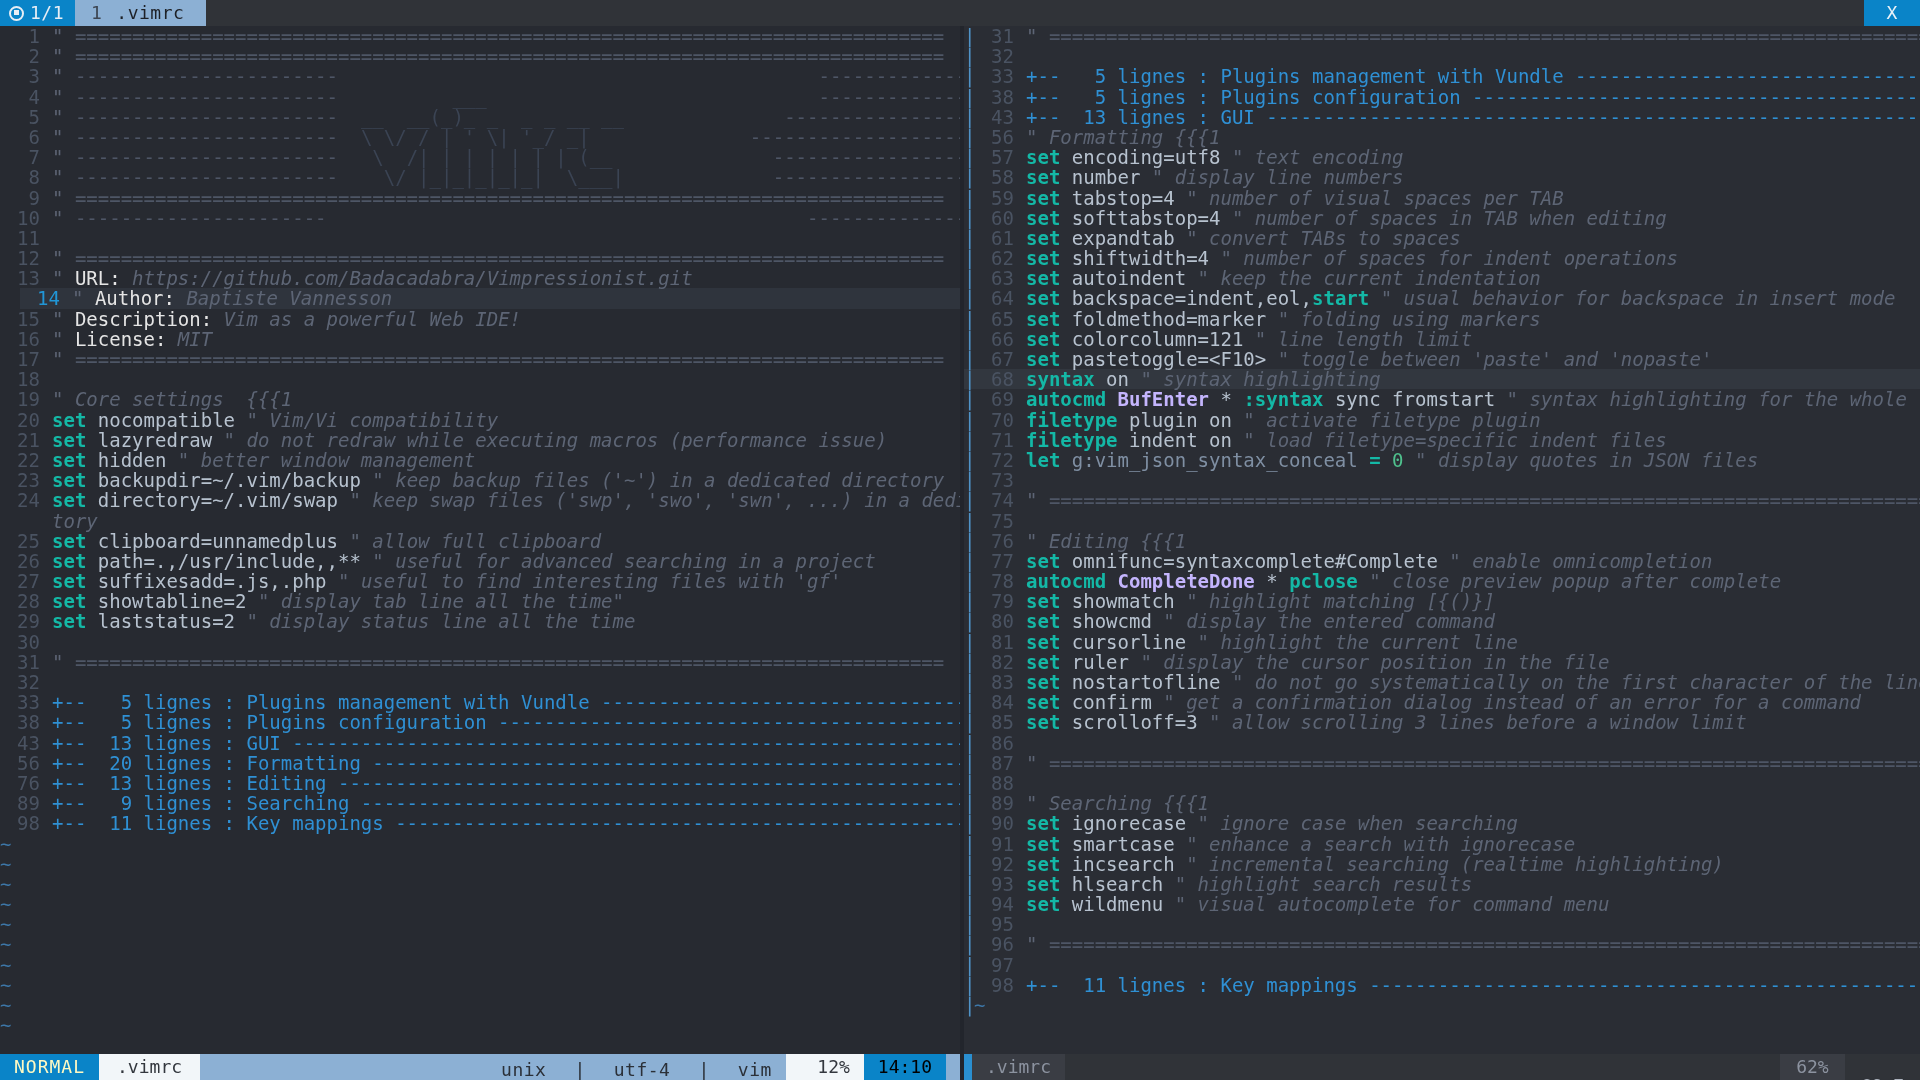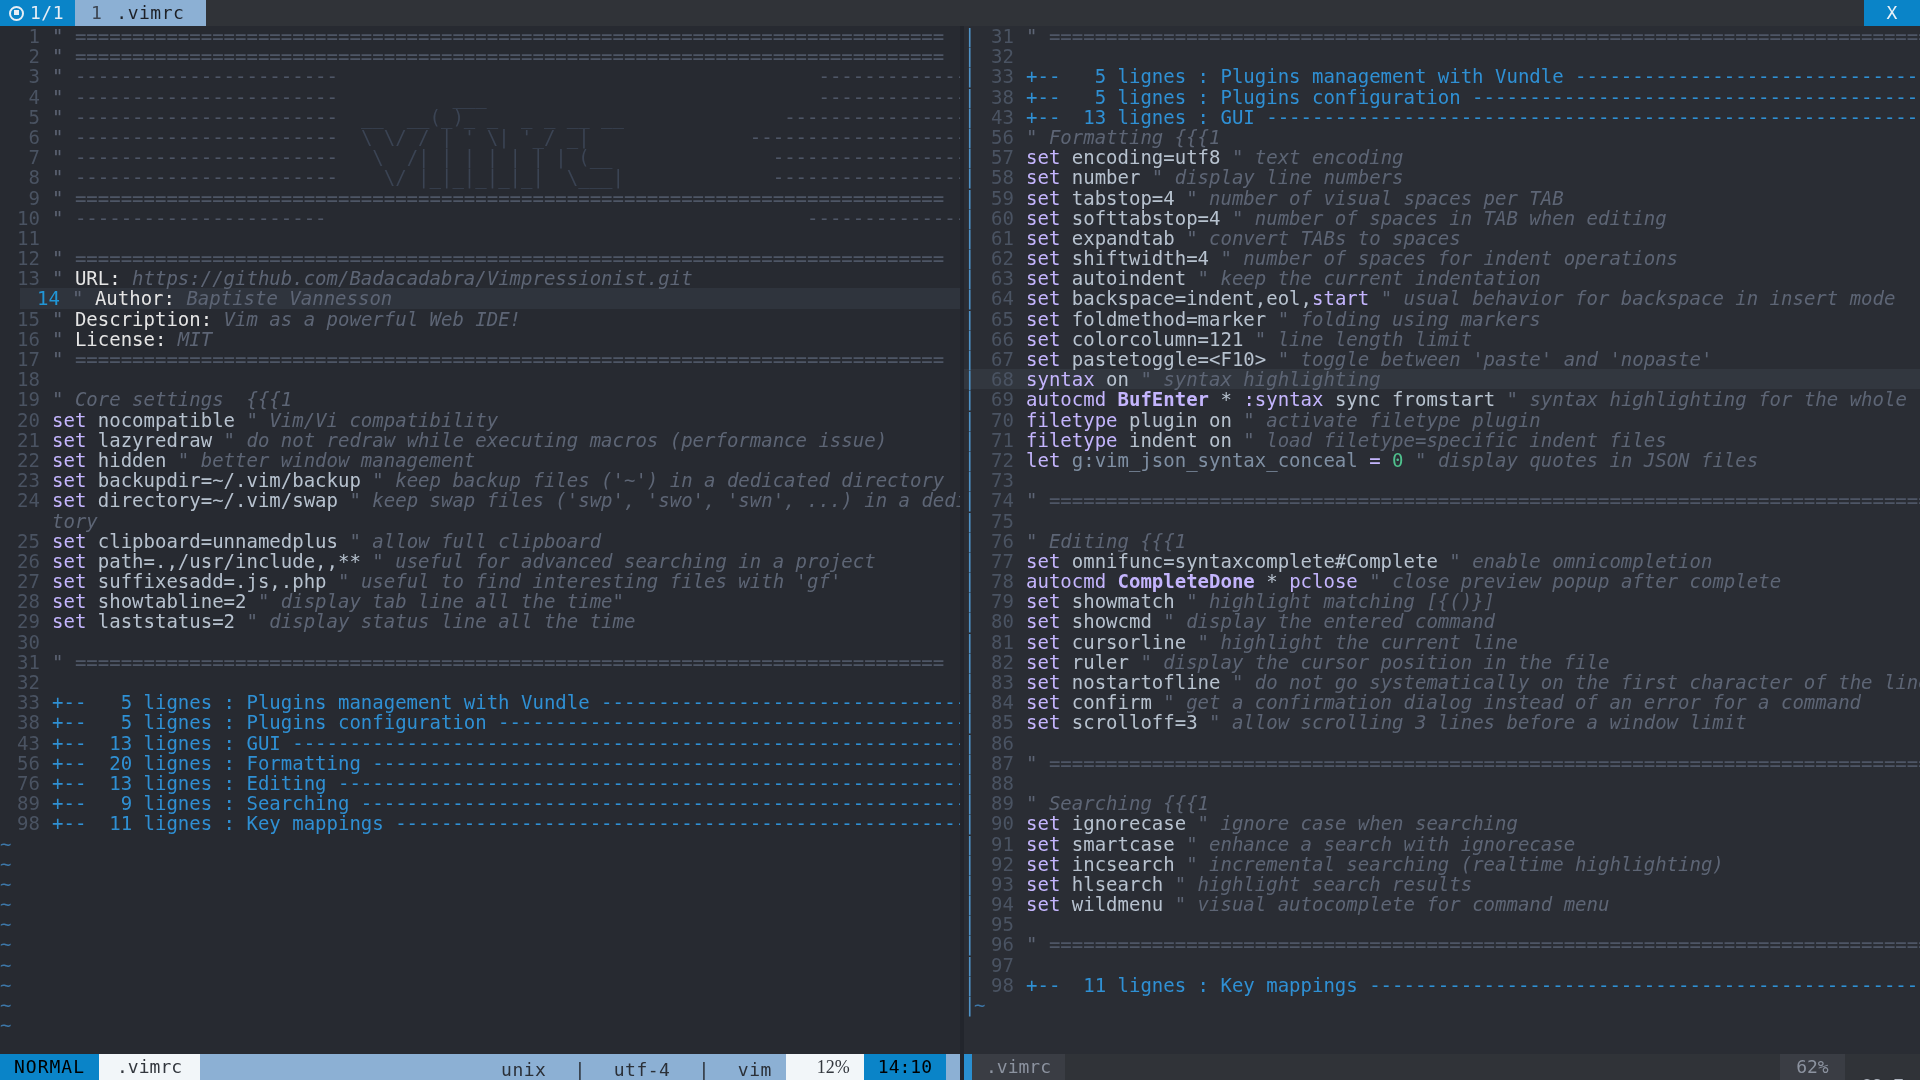--- a/index.html
+++ b/index.html
@@ -128,21 +128,21 @@
     color: #4a5362;
     padding-right: 12px;
     box-sizing: content-box;
   }
   .lnum.cur { color: #2196d6; }
   .content { flex: 1 1 auto; }
 
   
   .c-comment  { color: #5d6575; font-style: italic; }
   .c-rule     { color: #4e5666; }
-  .c-kw       { color: #c4b5fd; font-weight: normal; }
+  .c-kw       { color: #14b8a6; font-weight: bold; }
   .c-opt      { color: #b7c2cf; }
   .c-ident    { color: #7f8fa3; }
   .c-fold     { color: #2f90d4; }
   .c-green    { color: #4fc08d; }
   .c-label    { color: #e5e5e5; }
   .c-art      { color: #3b4454; }
   .c-special  { color: #c4b5fd; font-weight: bold; }
   .c-star     { color: #b7c2cf; }
   .tilde      { color: #3d77a8; }
 
@@ -161,21 +161,21 @@
     flex: 0 0 26px;
     display: flex;
     background: #22252c;
     font-size: 18px;
   }
   .sl-left  { width: 960px; flex: 0 0 960px; display: flex; background: #8cb0d4; }
   .sl-right { flex: 1 1 auto; display: flex; background: #303338; margin-left: 4px;}
 
   .sl-mode {
     background: #0a84c8;
-    color: #000000;
+    color: #fef9c3;
     padding: 7px 14px;
     display: flex; align-items: center;
     letter-spacing: 1px;
   }
   .sl-file {
     background: #f2f6f9;
     color: #33373e;
     padding: 0 18px;
     display: flex; align-items: center;
   }
@@ -187,21 +187,20 @@
     display: flex; align-items: center;
     letter-spacing: 0.5px;
   }
   .sl-pct {
     background: #f2f6f9;
     color: #33373e;
     padding: 0 14px;
     display: flex; align-items: center;
     justify-content: flex-end;
     min-width: 50px;
-    font-family: Liberation Serif, serif;
   }
   .sl-pos {
     background: #0a84c8;
     color: #000000;
     padding: 0 14px;
     display: flex; align-items: center;
   }
   .sl-tailpad { width: 14px; background: #8cb0d4; }
 
   

